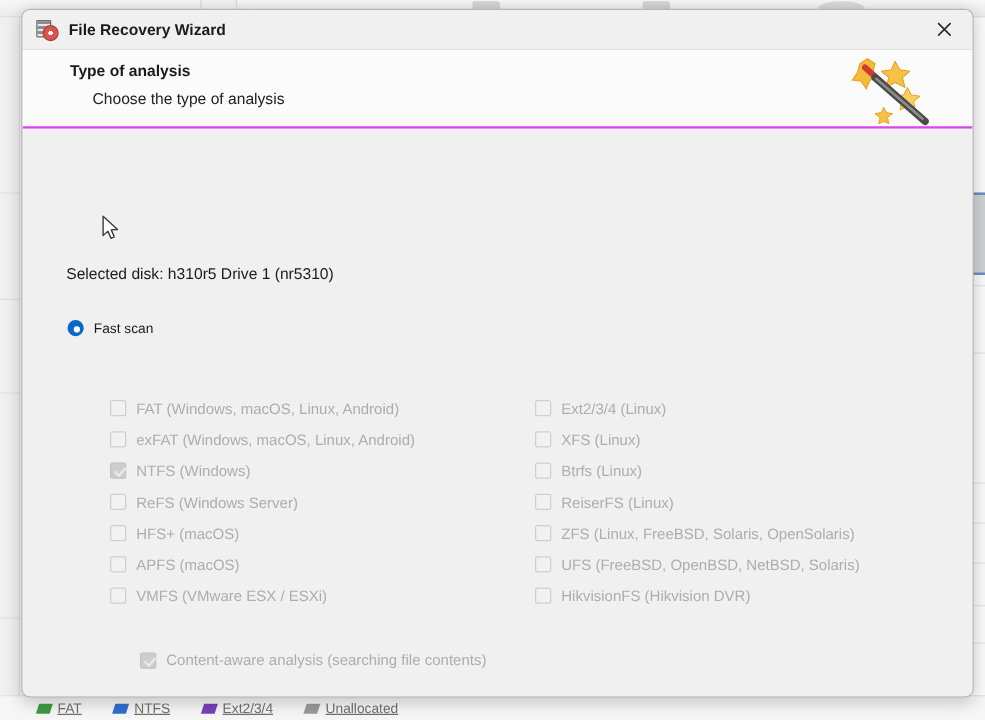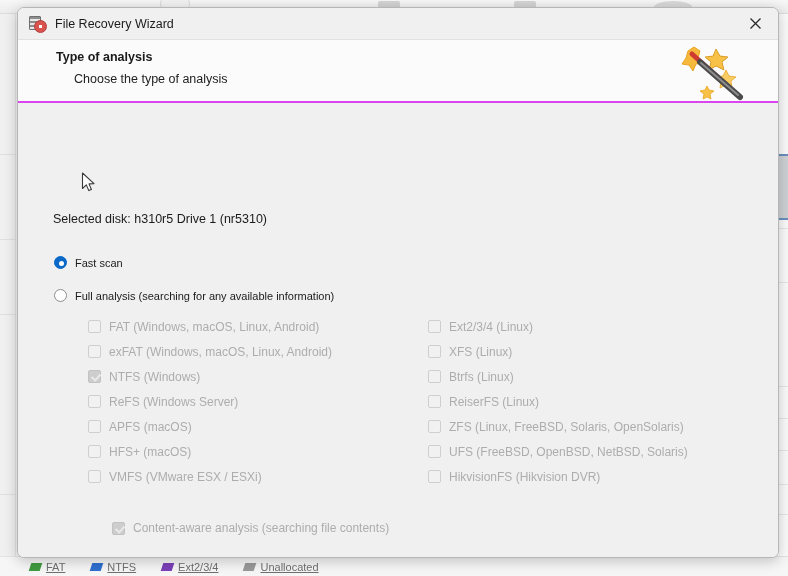--- a/index.html
+++ b/index.html
@@ -69,21 +69,21 @@
     background: #f0f0f0;
     border: 1px solid #b6b6b6;
     border-radius: 7px;
     box-shadow: 0 3px 14px rgba(0,0,0,.22);
     overflow: hidden;
   }
   .titlebar {
     position: relative; height: 32px;
     background: #f0f0f0;
     border-bottom: 1px solid #e1e1e1;
-    display: flex; align-items: center;
+    display: flex; align-items: center; font-weight: bold;
   }
   .title-icon {
     position: relative; width: 18px; height: 18px; margin-left: 11px; flex: none;
   }
   .ti-back {
     position:absolute; left:0; top:1px; width:12px; height:14px;
     background: linear-gradient(#8d8d8d 0 2px, #e8e8e8 2px 4px, #8d8d8d 4px 6px, #e8e8e8 6px 8px, #8d8d8d 8px 10px, #e8e8e8 10px 14px);
     border:1px solid #6f6f6f; border-radius:1px;
   }
   .ti-disc {
@@ -265,24 +265,20 @@
 
   <div class="body">
 
     <div class="selected-disk">Selected disk: h310r5 Drive 1 (nr5310)</div>
 
     <label class="radio-row r1">
       <span class="radio on"></span>
       <span>Fast scan</span>
     </label>
 
-    <label class="radio-row r2">
-      <span class="radio"></span>
-      <span>Full analysis (searching for any available information)</span>
-    </label>
 
     <div class="fs-grid">
       <div class="fs-col left">
         <label class="fs-item">
           <span class="cbx"></span>
           <span>FAT (Windows, macOS, Linux, Android)</span>
         </label>
         <label class="fs-item">
           <span class="cbx"></span>
           <span>exFAT (Windows, macOS, Linux, Android)</span>
@@ -290,25 +286,25 @@
         <label class="fs-item">
           <span class="cbx checked"></span>
           <span>NTFS (Windows)</span>
         </label>
         <label class="fs-item">
           <span class="cbx"></span>
           <span>ReFS (Windows Server)</span>
         </label>
         <label class="fs-item">
           <span class="cbx"></span>
+          <span>HFS+ (macOS)</span>
+        </label>
+        <label class="fs-item">
+          <span class="cbx"></span>
           <span>APFS (macOS)</span>
-        </label>
-        <label class="fs-item">
-          <span class="cbx"></span>
-          <span>HFS+ (macOS)</span>
         </label>
         <label class="fs-item">
           <span class="cbx"></span>
           <span>VMFS (VMware ESX / ESXi)</span>
         </label>
       </div>
 
       <div class="fs-col right">
         <label class="fs-item">
           <span class="cbx"></span>

